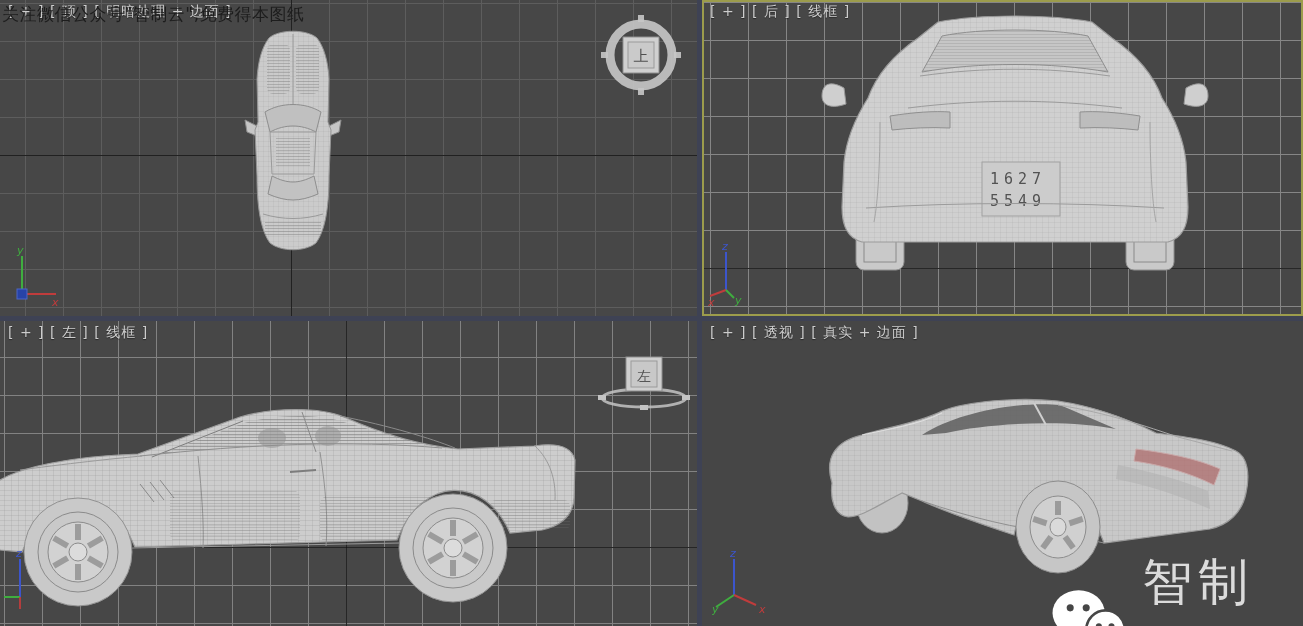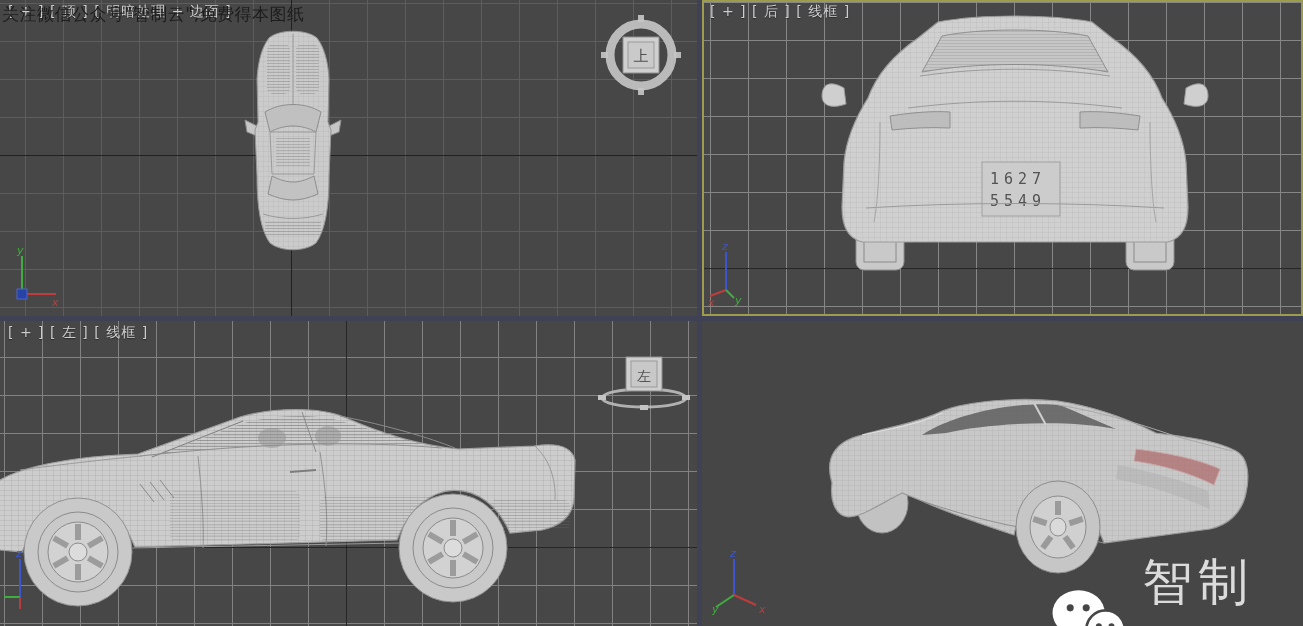--- a/index.html
+++ b/index.html
@@ -258,17 +258,18 @@
         <circle cx="24" cy="28" r="4.2" fill="#464646"></circle>
         <circle cx="43" cy="28" r="4.2" fill="#464646"></circle>
         <circle cx="66" cy="54" r="23" fill="#ffffff" stroke="#464646" stroke-width="3"></circle>
         <path d="M76,72 L74,88 L58,70 Z" fill="#ffffff"></path>
         <circle cx="58" cy="50" r="3.6" fill="#464646"></circle>
         <circle cx="73" cy="50" r="3.6" fill="#464646"></circle>
       </svg>
       <span class="brand-text">智制云</span>
     </div>
 
+    <span class="vplabel">[ + ] [ 透视 ] [ 真实 + 边面 ]</span>
   </div>
 
   <div class="banner">关注微信公众号"智制云",免费得本图纸</div>
 
 </div>
 
 </body></html>

